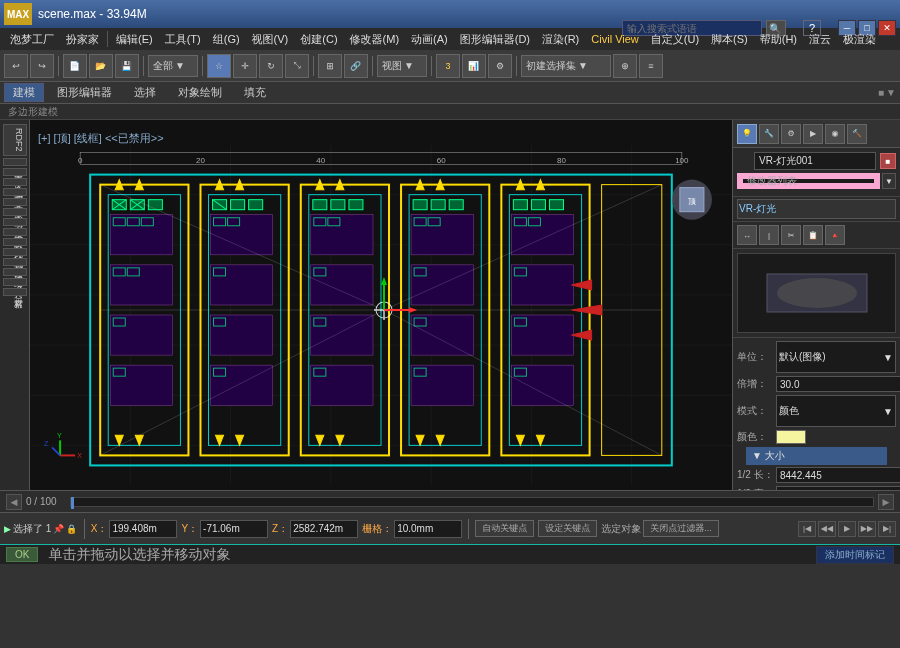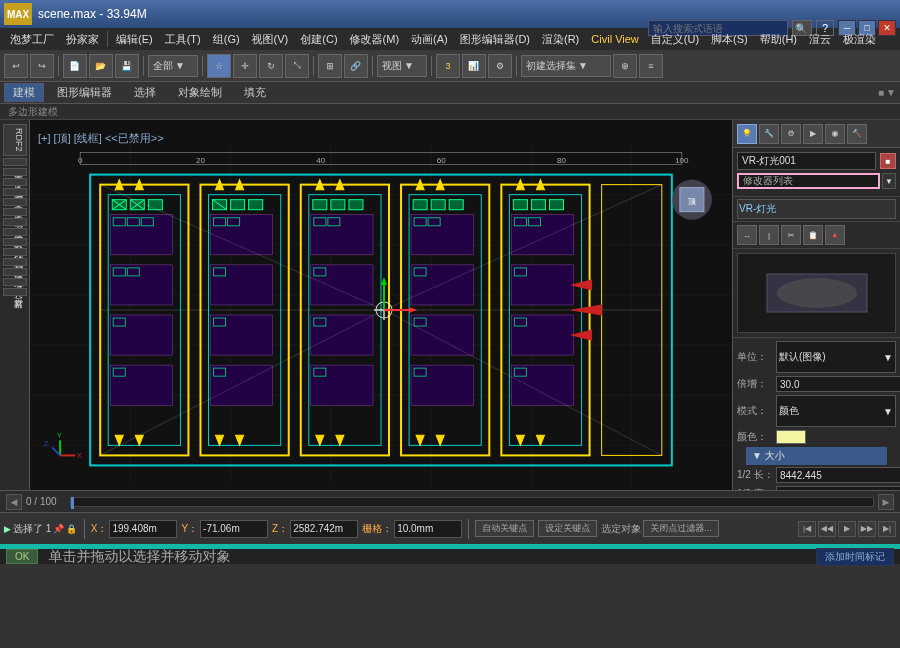--- a/index.html
+++ b/index.html
@@ -286,21 +286,21 @@
     
     #bottom-status {
       height: 20px;
       background: #222;
       display: flex;
       align-items: center;
       padding: 0 6px;
       gap: 10px;
       font-size: 10px;
       color: #888;
-      border-top: 5px solid #14b8a6;
+      border-top: 1px solid #14b8a6;
     }
     #bottom-status .ok-btn {
       background: #3a5a3a;
       border: 1px solid #4a7a4a;
       color: #aacc88;
       padding: 1px 8px;
       font-size: 10px;
       cursor: pointer;
     }
 
@@ -344,21 +344,21 @@
     }
   </style>
 </head>
 <body>
 
 <div id="title-bar">
   <div class="title-left">
     <div class="logo-box">MAX</div>
     <span class="title-text">scene.max - 33.94M</span>
   </div>
-  <div style="display:flex;align-items:flex-end;gap:4px;margin-top:28px;">
+  <div style="display:flex;align-items:flex-end;gap:17px;margin-top:28px;">
     <div id="search-bar-inline" style="display:flex;align-items:center;gap:4px;">
       <input type="text" style="width: 140px; height: 16px; background: rgb(26, 48, 96); border: 1px solid rgb(85, 85, 119); color: rgb(221, 221, 221); font-size: 10px; padding: 0px 4px;" placeholder="输入搜索式语语">
       <div class="tb-btn" style="width:20px;height:16px;font-size:10px;">🔍</div>
     </div>
     <span style="color:white;font-size:11px;cursor:pointer;border:1px solid #667;padding:1px 5px;">?</span>
     <div class="win-controls">
       <div class="win-btn">─</div>
       <div class="win-btn">□</div>
       <div class="win-btn close">✕</div>
     </div>
@@ -673,27 +673,27 @@
     <div class="panel-toolbar">
       <div class="panel-icon-btn active">💡</div>
       <div class="panel-icon-btn">🔧</div>
       <div class="panel-icon-btn">⚙</div>
       <div class="panel-icon-btn">▶</div>
       <div class="panel-icon-btn">◉</div>
       <div class="panel-icon-btn">🔨</div>
     </div>
 
     <div class="panel-section">
-      <div style="display:flex;align-items:center;gap:4px;margin-bottom:3px;">
+      <div style="display:flex;align-items:center;gap:4px;margin-bottom:3px;margin-left:17px;">
         <div style="flex:1;height:18px;background:#1a1a1a;border:1px solid #555;color:#ddd;font-size:10px;padding:0 4px;display:flex;align-items:center;">VR-灯光001</div>
         <div style="width:16px;height:16px;background:#aa4444;border:1px solid #cc6666;display:flex;align-items:center;justify-content:center;color:white;font-size:8px;cursor:pointer;">■</div>
       </div>
 
       <div style="display:flex;align-items:center;gap:2px;margin-bottom:3px;">
-        <div style="flex:1;height:16px;background:#1a1a1a;border:2px solid #f9a8d4;color:#aaa;font-size:10px;padding:0 4px;display:flex;align-items:center;">修改器列表</div>
+        <div style="flex:1;height:16px;background:#1a1a1a;border:6px solid #f9a8d4;color:#aaa;font-size:10px;padding:0 4px;display:flex;align-items:center;">修改器列表</div>
         <div style="width:14px;height:16px;background:#333;border:1px solid #555;display:flex;align-items:center;justify-content:center;font-size:8px;cursor:pointer;">▼</div>
       </div>
     </div>
 
     <div style="padding:2px 4px;border-bottom:1px solid #444;">
       <div style="background:#333;border:1px solid #555;padding:2px 1px;color:#88ccff;font-size:10px;cursor:pointer;">VR-灯光</div>
     </div>
 
     <div style="padding:3px 4px;display:flex;gap:2px;border-bottom:1px solid #444;">
       <div class="panel-icon-btn">↔</div>

